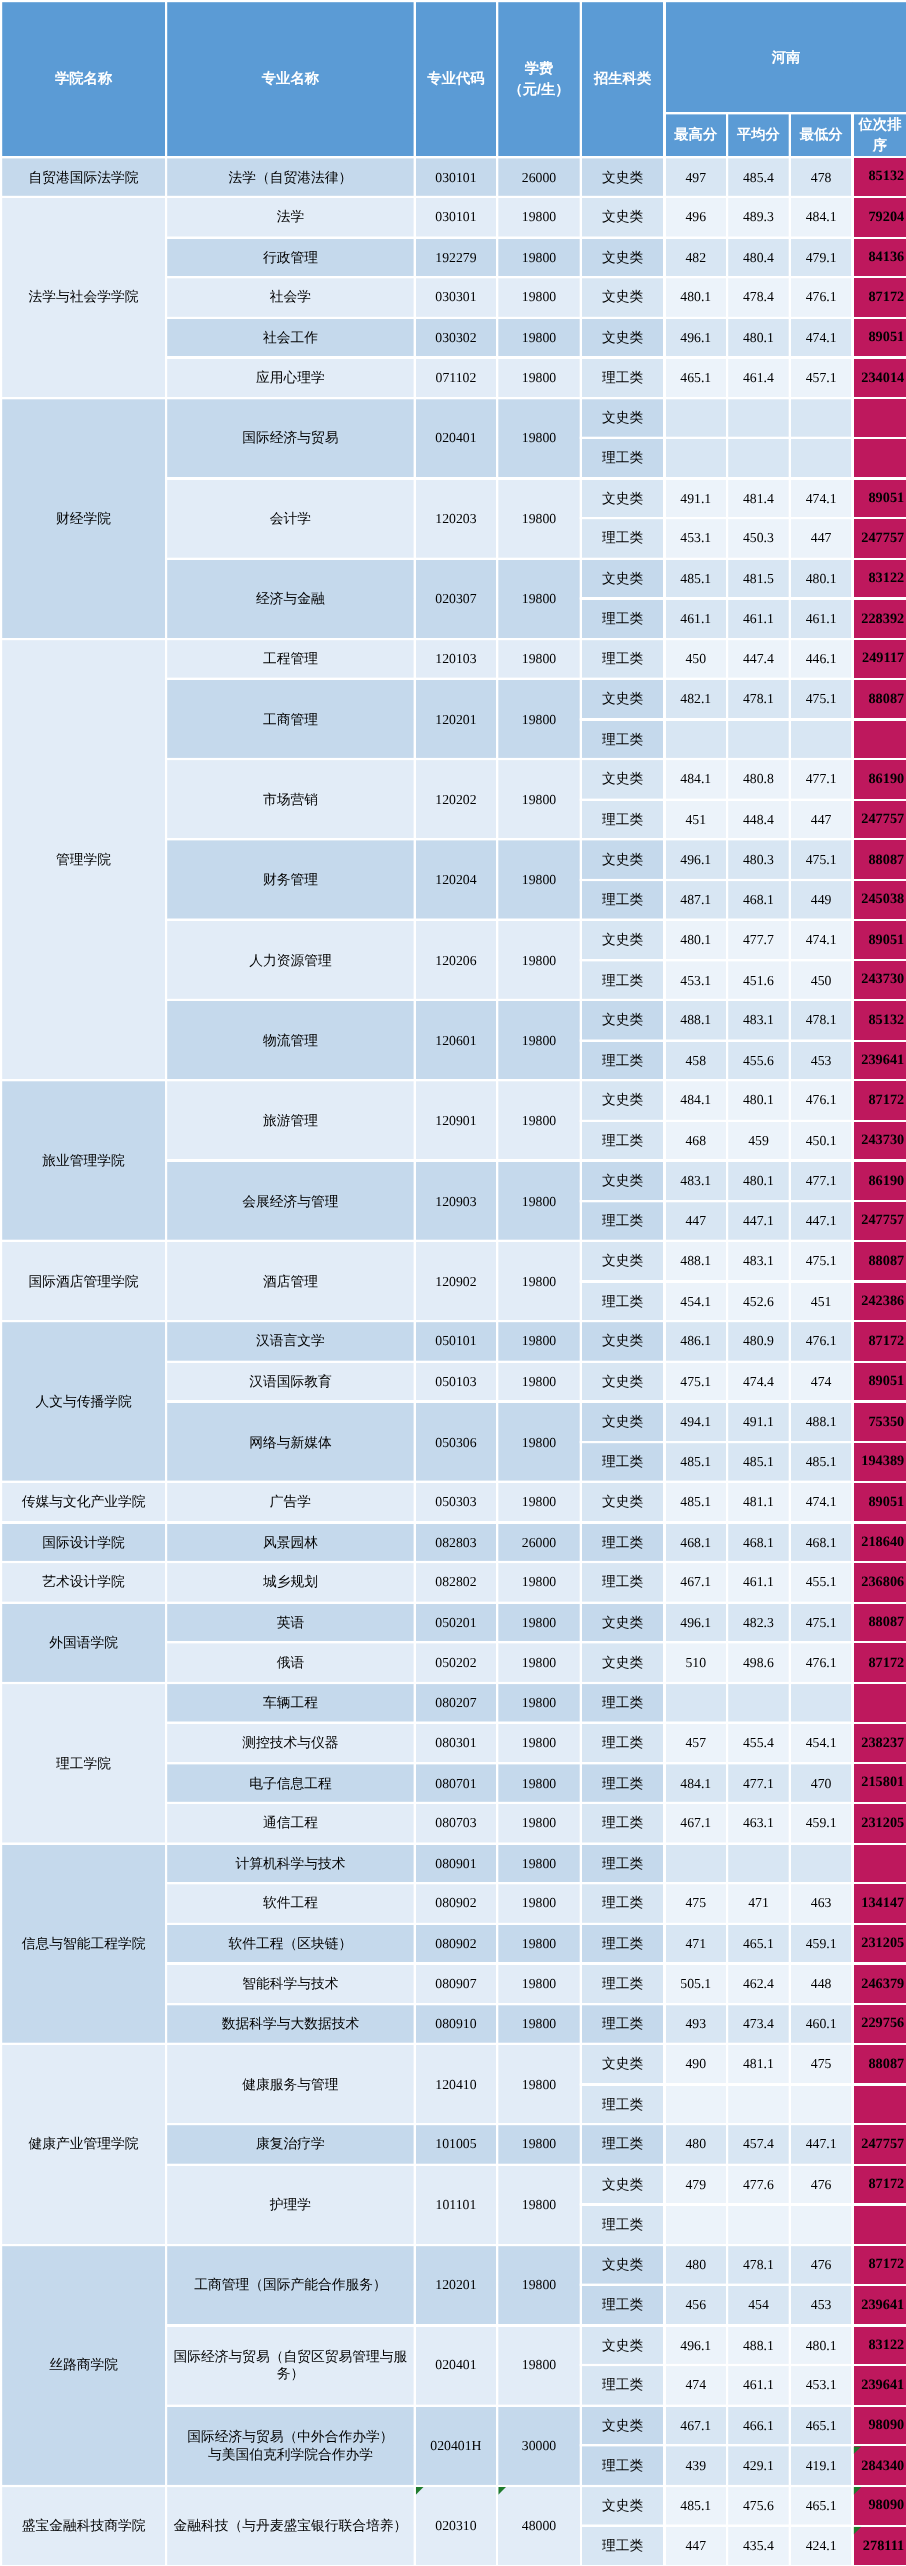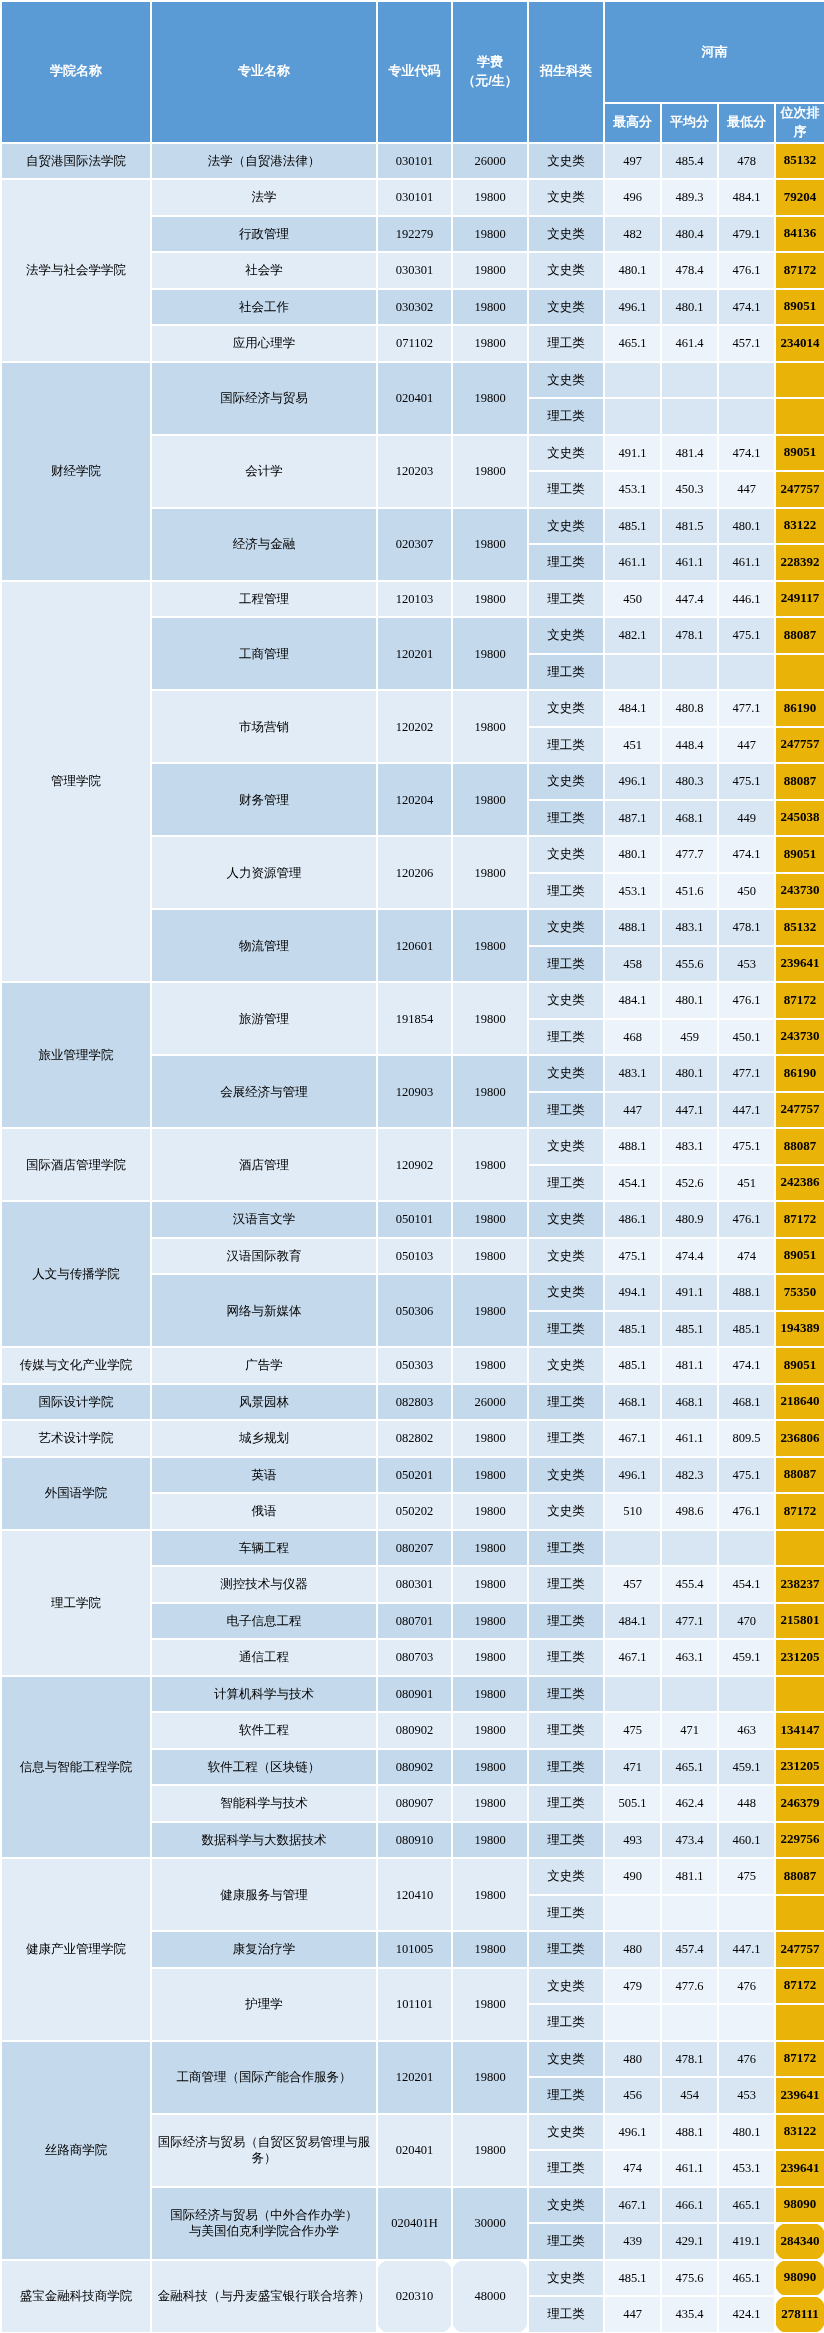--- a/index.html
+++ b/index.html
@@ -32,26 +32,27 @@
     color:#000;
   }
   .c-college, .c-major { white-space:pre-line; }
   
   .bd   { background:#C5D9EC; }
   .bl   { background:#E2ECF7; }
   .bd-s { background:#D8E6F3; }
   .bl-s { background:#ECF3FA; }
   td.c-cat.bl { background:#D8E6F3; }
   td.c-rank {
-    background:#eab308;
+    background:#be185d;
     font-weight:bold;
     font-size:13px;
     position:relative;
+    text-align:right;
   }
-  td.flagged { position:relative;border-radius:13px; }
+  td.flagged { position:relative; }
   .corner-flag {
     position:absolute; top:0; left:0; width:0; height:0;
     border-top:7px solid #1E7B2C;
     border-right:7px solid transparent;
   }
 </style>
 </head>
 <body>
 
 <table>
@@ -290,21 +291,21 @@
       <tr>
         <td class="c-cat bd">理工类</td>
         <td class="c-score bd-s">458</td>
         <td class="c-score bd-s">455.6</td>
         <td class="c-score bd-s">453</td>
         <td class="c-rank">239641</td>
       </tr>
       <tr>
         <td class="c-college bd" rowspan="4">旅业管理学院</td>
         <td class="c-major bl" rowspan="2">旅游管理</td>
-        <td class="c-code bl" rowspan="2">191854</td>
+        <td class="c-code bl" rowspan="2">120901</td>
         <td class="c-tuition bl" rowspan="2">19800</td>
         <td class="c-cat bl">文史类</td>
         <td class="c-score bl-s">484.1</td>
         <td class="c-score bl-s">480.1</td>
         <td class="c-score bl-s">476.1</td>
         <td class="c-rank">87172</td>
       </tr>
       <tr>
         <td class="c-cat bl">理工类</td>
         <td class="c-score bl-s">468</td>
@@ -408,21 +409,21 @@
         <td class="c-rank">218640</td>
       </tr>
       <tr>
         <td class="c-college bl" rowspan="1">艺术设计学院</td>
         <td class="c-major bl" rowspan="1">城乡规划</td>
         <td class="c-code bl" rowspan="1">082802</td>
         <td class="c-tuition bl" rowspan="1">19800</td>
         <td class="c-cat bl">理工类</td>
         <td class="c-score bl-s">467.1</td>
         <td class="c-score bl-s">461.1</td>
-        <td class="c-score bl-s">809.5</td>
+        <td class="c-score bl-s">455.1</td>
         <td class="c-rank">236806</td>
       </tr>
       <tr>
         <td class="c-college bd" rowspan="2">外国语学院</td>
         <td class="c-major bd" rowspan="1">英语</td>
         <td class="c-code bd" rowspan="1">050201</td>
         <td class="c-tuition bd" rowspan="1">19800</td>
         <td class="c-cat bd">文史类</td>
         <td class="c-score bd-s">496.1</td>
         <td class="c-score bd-s">482.3</td>

